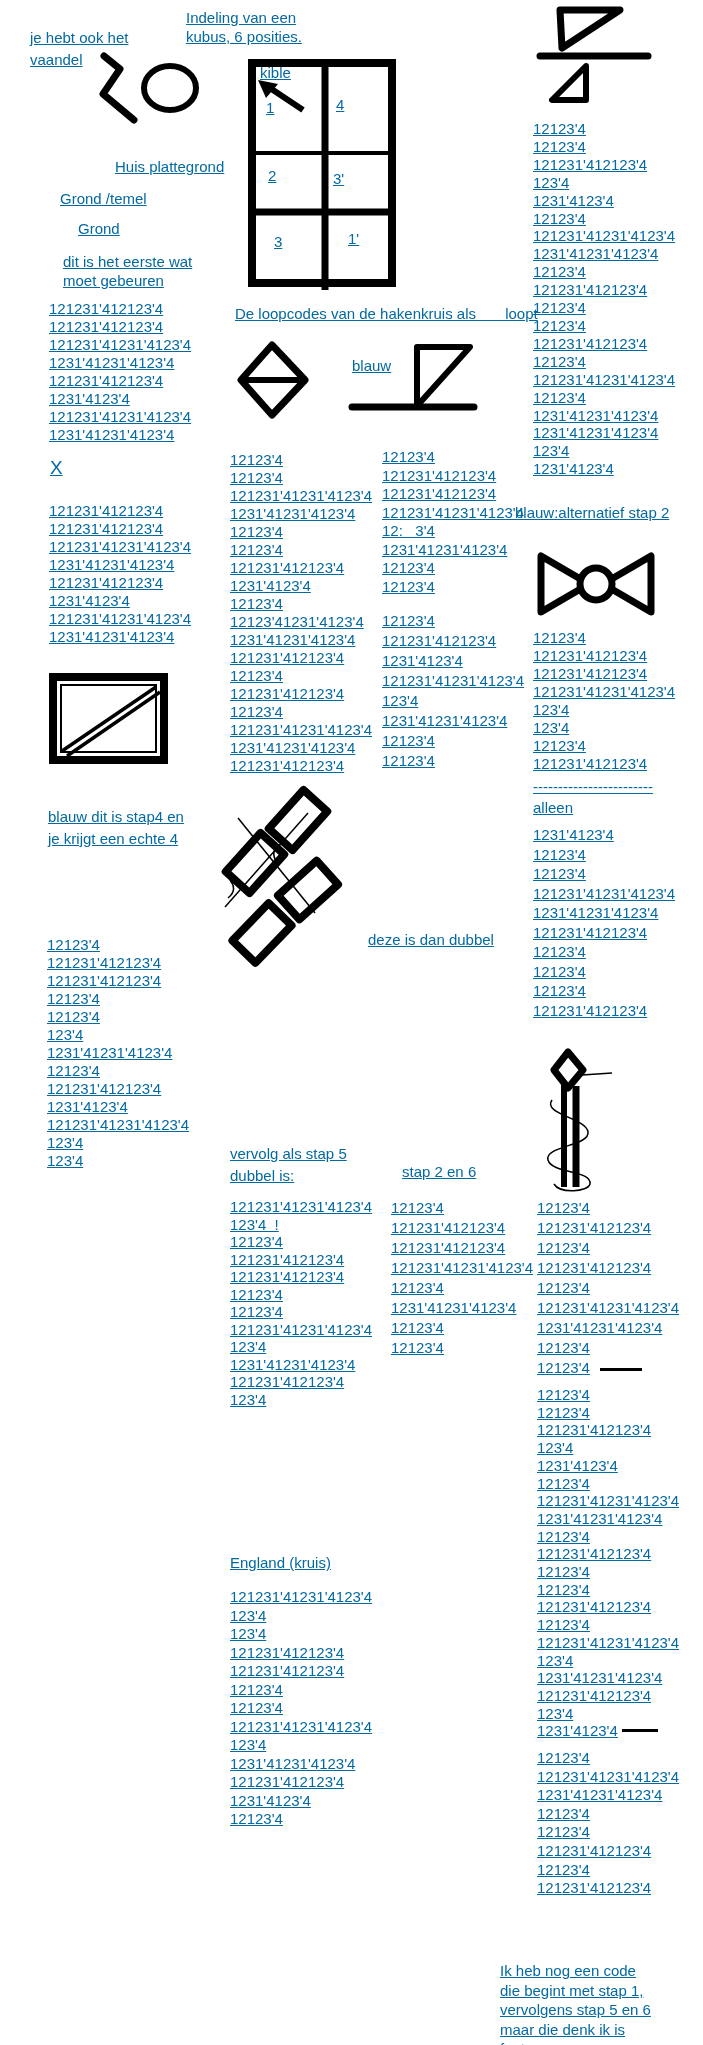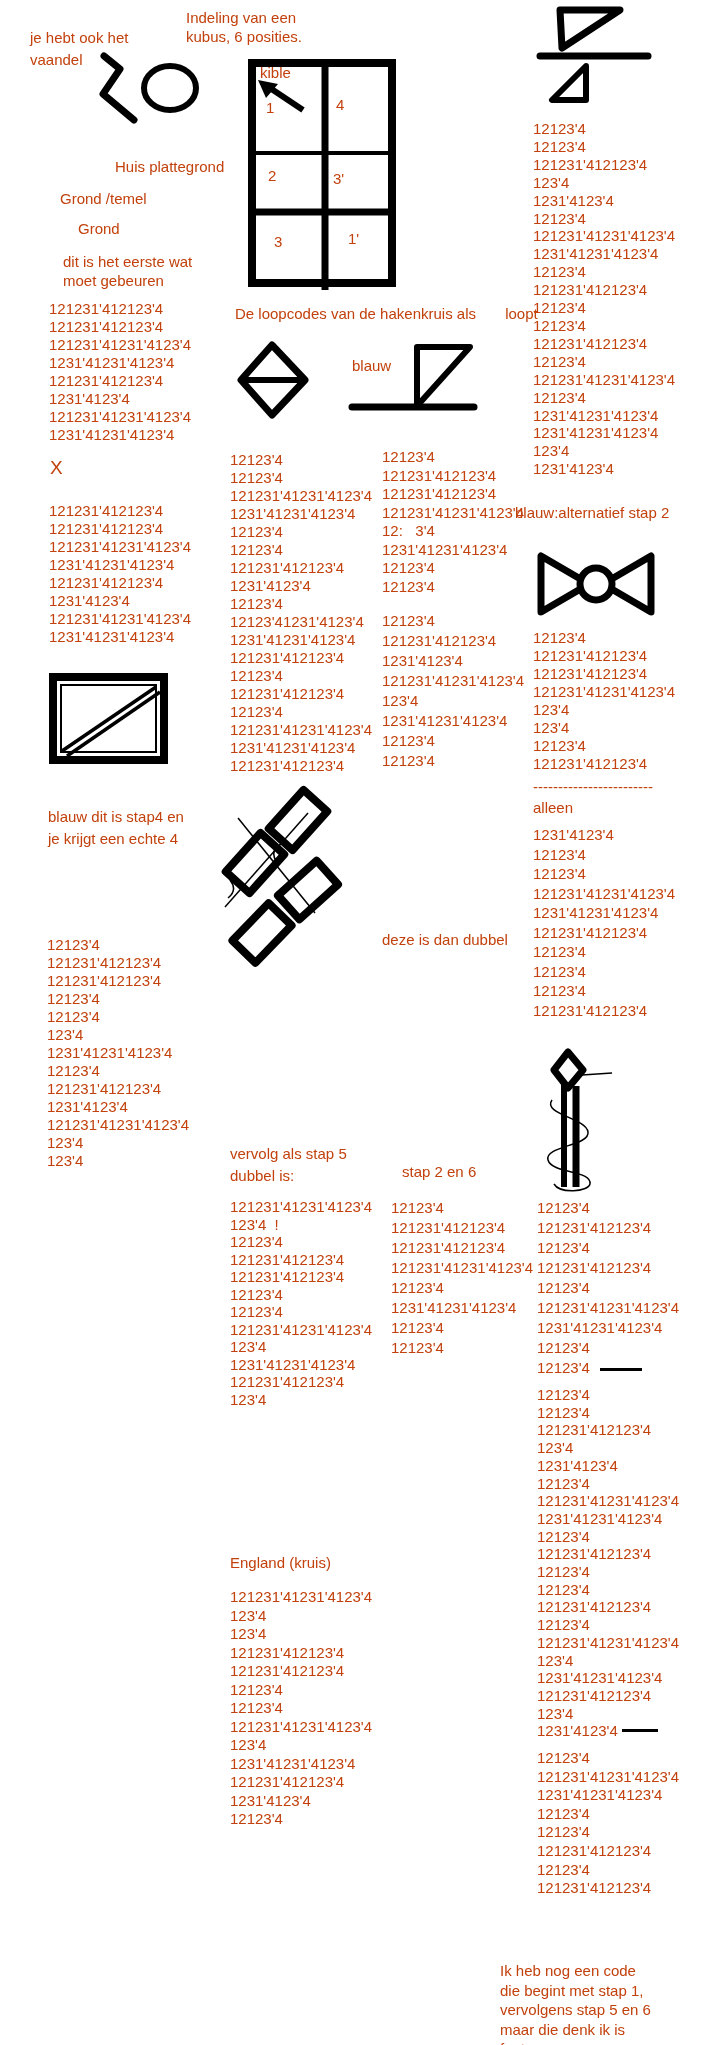--- a/index.html
+++ b/index.html
@@ -1,17 +1,17 @@
 <!DOCTYPE html>
 <html><head>
 <meta charset="utf-8">
 <style>
   html,body{margin:0;padding:0;background:#fff;}
   #canvas{position:relative;width:703px;height:2045px;background:#ffffff;overflow:hidden;}
-  .t{position:absolute;font:15px/18px "Liberation Sans",sans-serif;color:#c2410c;white-space:pre;}
+  .t{position:absolute;font:15px/18px "Liberation Sans",sans-serif;color:#0369a1;white-space:pre;text-decoration:underline;}
   .shape{position:absolute;}
   .stroke{position:absolute;background:#000;}
 </style>
 </head>
 <body>
 
 <div id="canvas">
 
   <div class="t" style="left:30px;top:27px;line-height:22px;">je hebt ook het
 vaandel</div>
@@ -127,21 +127,21 @@
 12123'4
 12123'4</div>
   <div class="t" style="left:382px;top:611px;line-height:20px;">12123'4
 121231'412123'4
 1231'4123'4
 121231'41231'4123'4
 123'4
 1231'41231'4123'4
 12123'4
 12123'4</div>
-  <div class="t" style="left:382px;top:931px;text-align:center;">deze is dan dubbel</div>
+  <div class="t" style="left:368px;top:931px;text-align:center;">deze is dan dubbel</div>
 
   <svg class="shape" style="left:210px;top:785px;" width="148" height="185">
     <line x1="15" y1="122" x2="98" y2="28" stroke="#000" stroke-width="1.5"></line>
     <line x1="28" y1="33" x2="105" y2="128" stroke="#000" stroke-width="1.5"></line>
     <g fill="none" stroke="#000" stroke-width="8" stroke-linejoin="round">
       <rect x="-26" y="-16" width="52" height="32" transform="translate(88,35) rotate(-48)"></rect>
       <rect x="-26" y="-16" width="52" height="32" transform="translate(45,78) rotate(-48)"></rect>
       <rect x="-26" y="-16" width="52" height="32" transform="translate(98,105) rotate(-42)"></rect>
       <rect x="-26" y="-16" width="52" height="32" transform="translate(52,148) rotate(-46)"></rect>
     </g>

